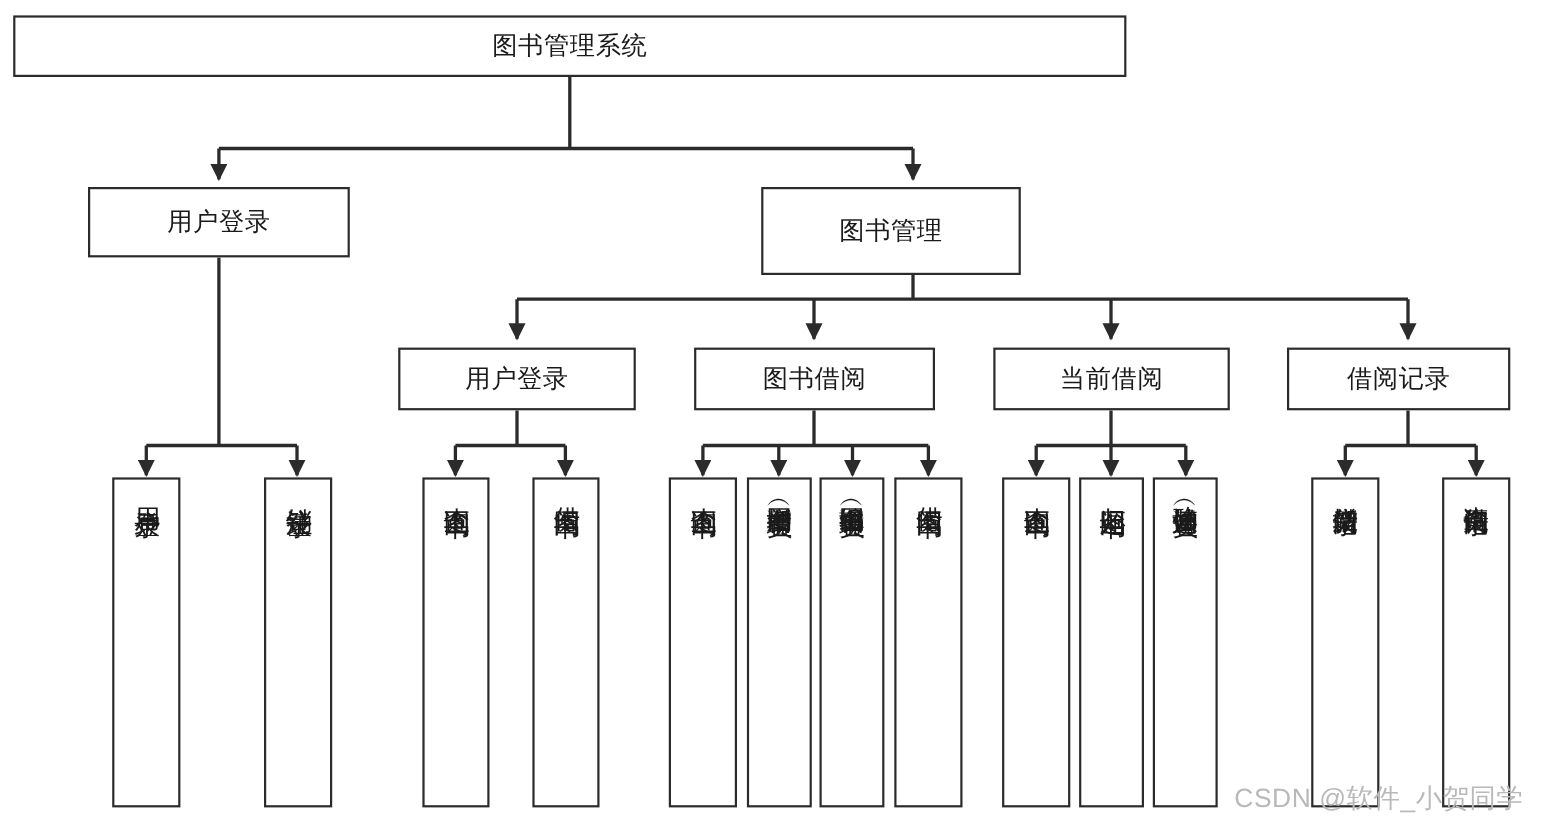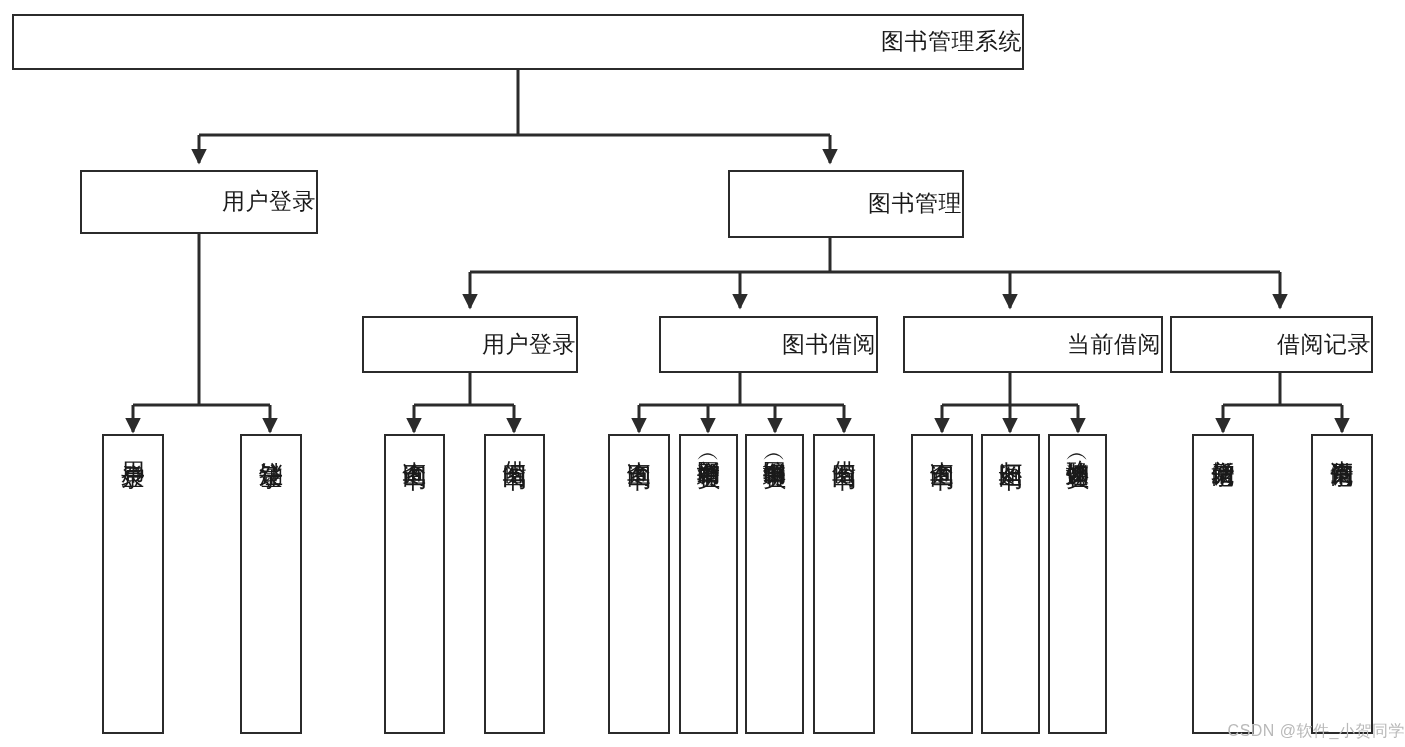--- a/index.html
+++ b/index.html
@@ -26,21 +26,21 @@
     height: 747px;
     pointer-events: none;
   }
   .node {
     position: absolute;
     box-sizing: border-box;
     background: #ffffff;
     border: 2px solid #2b2b2b;
     display: flex;
     align-items: center;
-    justify-content: flex-end;
+    justify-content: center;
     z-index: 2;
   }
   .node-label {
     color: #1a1a1a;
     line-height: 1.18;
     text-align: center;
     letter-spacing: 0.5px;
     white-space: nowrap;
   }
   
@@ -63,23 +63,23 @@
     letter-spacing: 2px;
     line-height: 1;
     white-space: nowrap;
   }
   .node.leaf.leaf-tall .node-label {
     font-size: 23px;
     letter-spacing: 1px;
   }
   .watermark {
     position: absolute;
-    right: 0;
+    right: 20px;
     bottom: 5px;
-    font-size: 16px;
+    font-size: 24px;
     color: #b9b9b9;
     letter-spacing: 0.5px;
     z-index: 5;
     white-space: nowrap;
   }
 </style>
 </head>
 <body>
 
 <div id="diagram-root">
@@ -135,33 +135,33 @@
   </svg>
 
   <div class="node root horiz" style="left:12px; top:14px; width:1012px; height:56px;">
     <span class="node-label">图书管理系统</span>
   </div>
 
   <div class="node horiz" style="left:80px; top:170px; width:238px; height:64px;">
     <span class="node-label">用户登录</span>
   </div>
 
-  <div class="node horiz" style="left:728px; top:170px; width:236px; height:68px;">
+  <div class="node horiz" style="left:692px; top:170px; width:236px; height:80px;">
     <span class="node-label">图书管理</span>
   </div>
 
   <div class="node horiz" style="left:362px; top:316px; width:216px; height:57px;">
     <span class="node-label">用户登录</span>
   </div>
 
-  <div class="node horiz" style="left:631px; top:316px; width:219px; height:57px;margin-left:28px;">
+  <div class="node horiz" style="left:631px; top:316px; width:219px; height:57px;">
     <span class="node-label">图书借阅</span>
   </div>
 
-  <div class="node horiz" style="left:903px; top:316px; width:260px; height:57px;">
+  <div class="node horiz" style="left:903px; top:316px; width:215px; height:57px;">
     <span class="node-label">当前借阅</span>
   </div>
 
   <div class="node horiz" style="left:1170px; top:316px; width:203px; height:57px;">
     <span class="node-label">借阅记录</span>
   </div>
 
   <div class="node leaf" style="left:102px; top:434px; width:62px; height:300px;">
     <span class="node-label">用户登录</span>
   </div>

